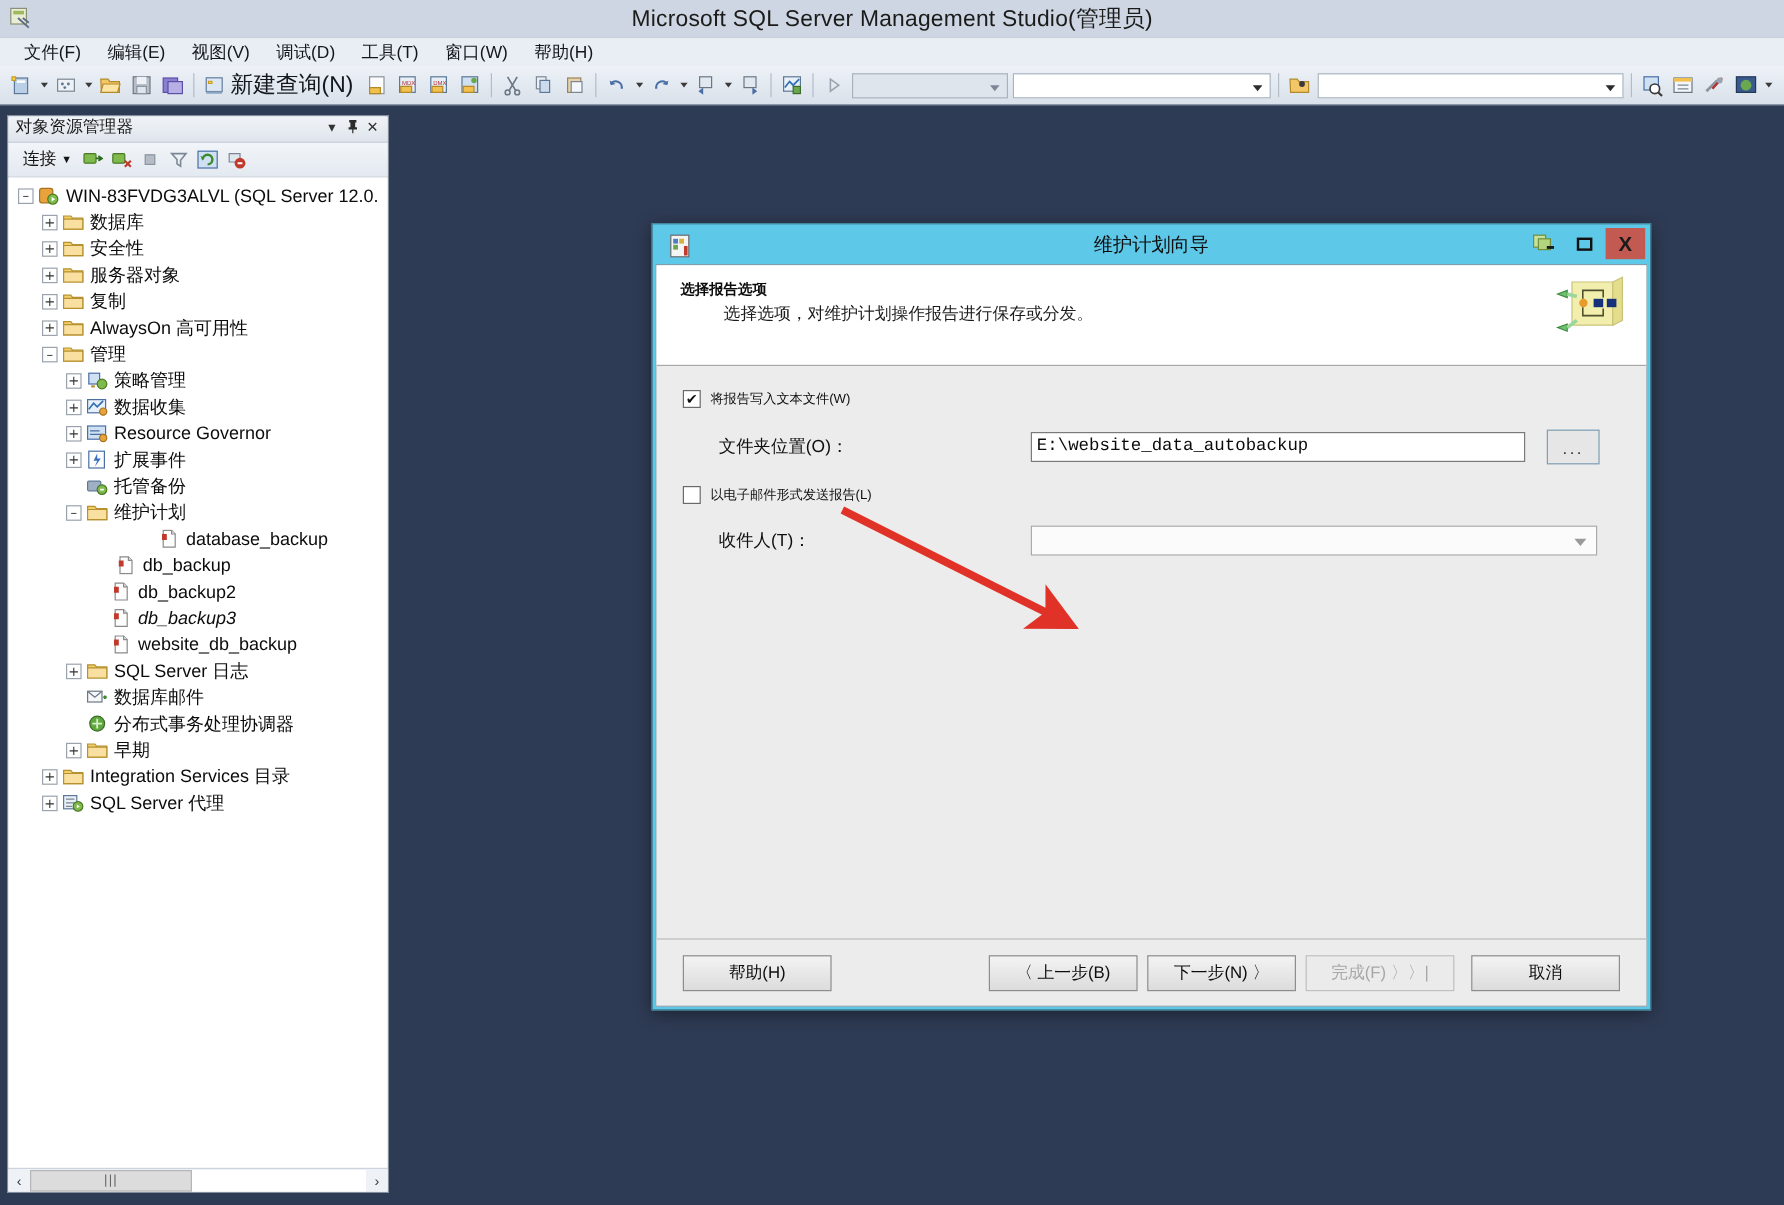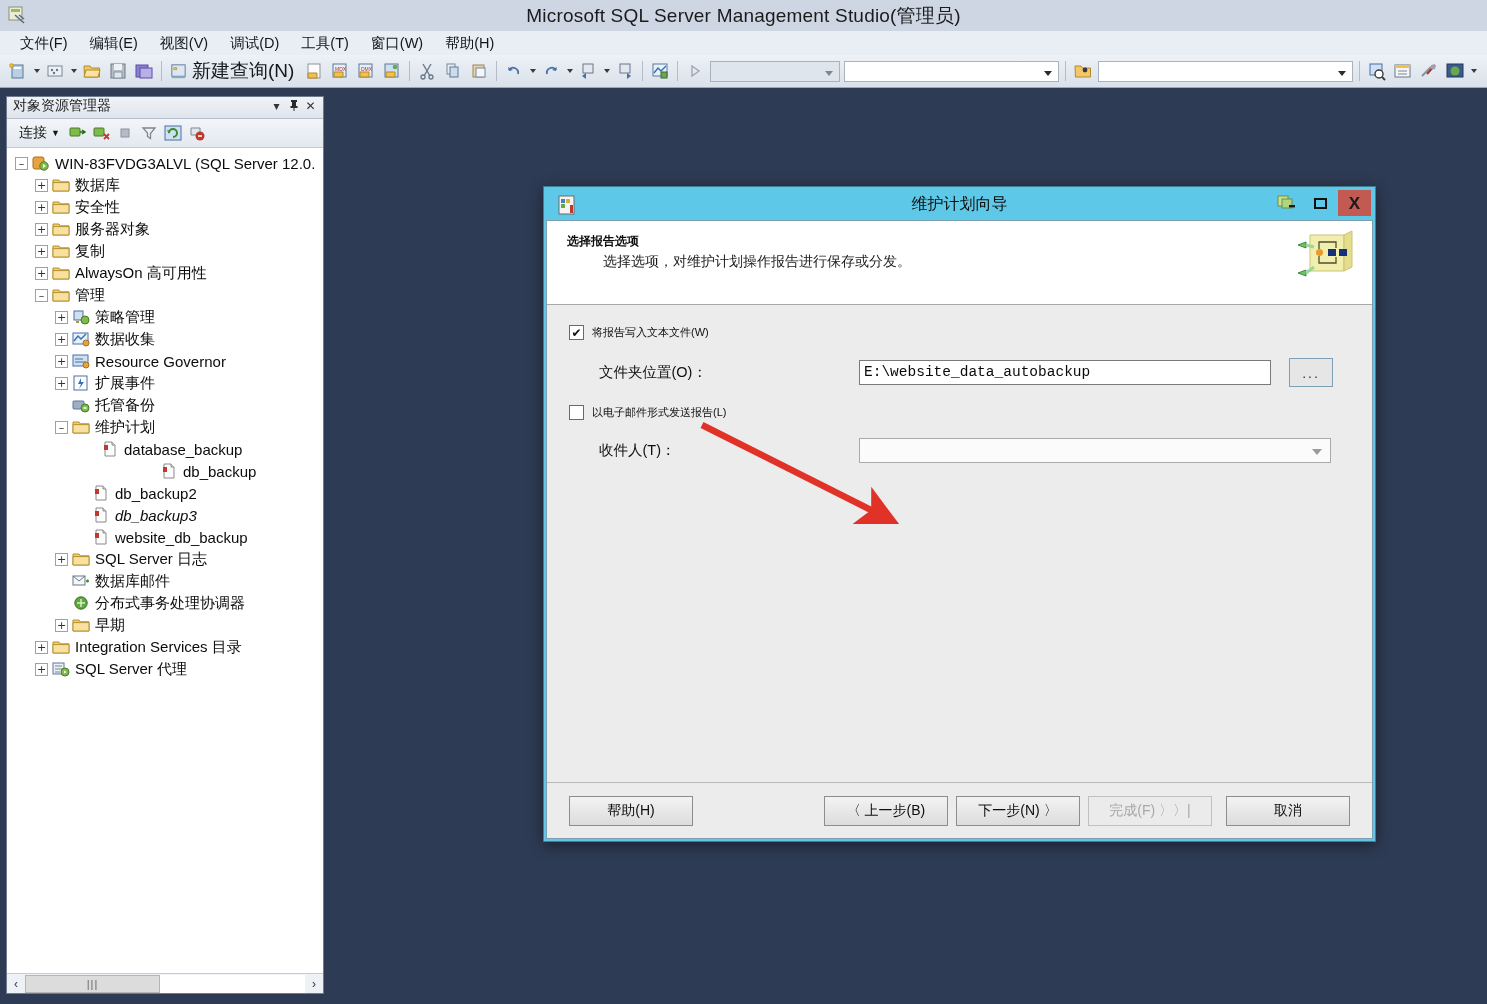--- a/index.html
+++ b/index.html
@@ -610,30 +610,30 @@
           <span>托管备份</span>
         </div>
         <div class="tnode" style="padding-left: 48px;">
           <span class="exp">–</span>
           <span class="ticon"><svg width="18" height="16" viewBox="0 0 18 16">
               <path d="M1 3 h6 l1.4 1.8 h8.6 v9.2 h-16z" fill="#f3cd6a" stroke="#b5912f"></path>
               <path d="M1 5.6 h16 v8.4 h-16z" fill="#fae0a0" stroke="#b5912f"></path>
             </svg></span>
           <span>维护计划</span>
         </div>
-        <div class="tnode" style="padding-left: 77px;">
+        <div class="tnode" style="padding-left: 108px;">
           <span class="exp none"></span>
           <span class="ticon"><svg width="18" height="16" viewBox="0 0 18 16">
               <path d="M4 1 h7 l3 3 v11 h-10z" fill="#fdfdfd" stroke="#8a8a8a"></path>
               <path d="M11 1 v3 h3" fill="#e2e2e2" stroke="#8a8a8a"></path>
               <path d="M3 4 l4 0 0 5 -4 0z" fill="#c0392b"></path>
             </svg></span>
           <span>database_backup</span>
         </div>
-        <div class="tnode" style="padding-left: 108px; margin-left: 28px;">
+        <div class="tnode" style="padding-left: 72px;">
           <span class="exp none"></span>
           <span class="ticon"><svg width="18" height="16" viewBox="0 0 18 16">
               <path d="M4 1 h7 l3 3 v11 h-10z" fill="#fdfdfd" stroke="#8a8a8a"></path>
               <path d="M11 1 v3 h3" fill="#e2e2e2" stroke="#8a8a8a"></path>
               <path d="M3 4 l4 0 0 5 -4 0z" fill="#c0392b"></path>
             </svg></span>
           <span>db_backup</span>
         </div>
         <div class="tnode" style="padding-left: 68px;">
           <span class="exp none"></span>

